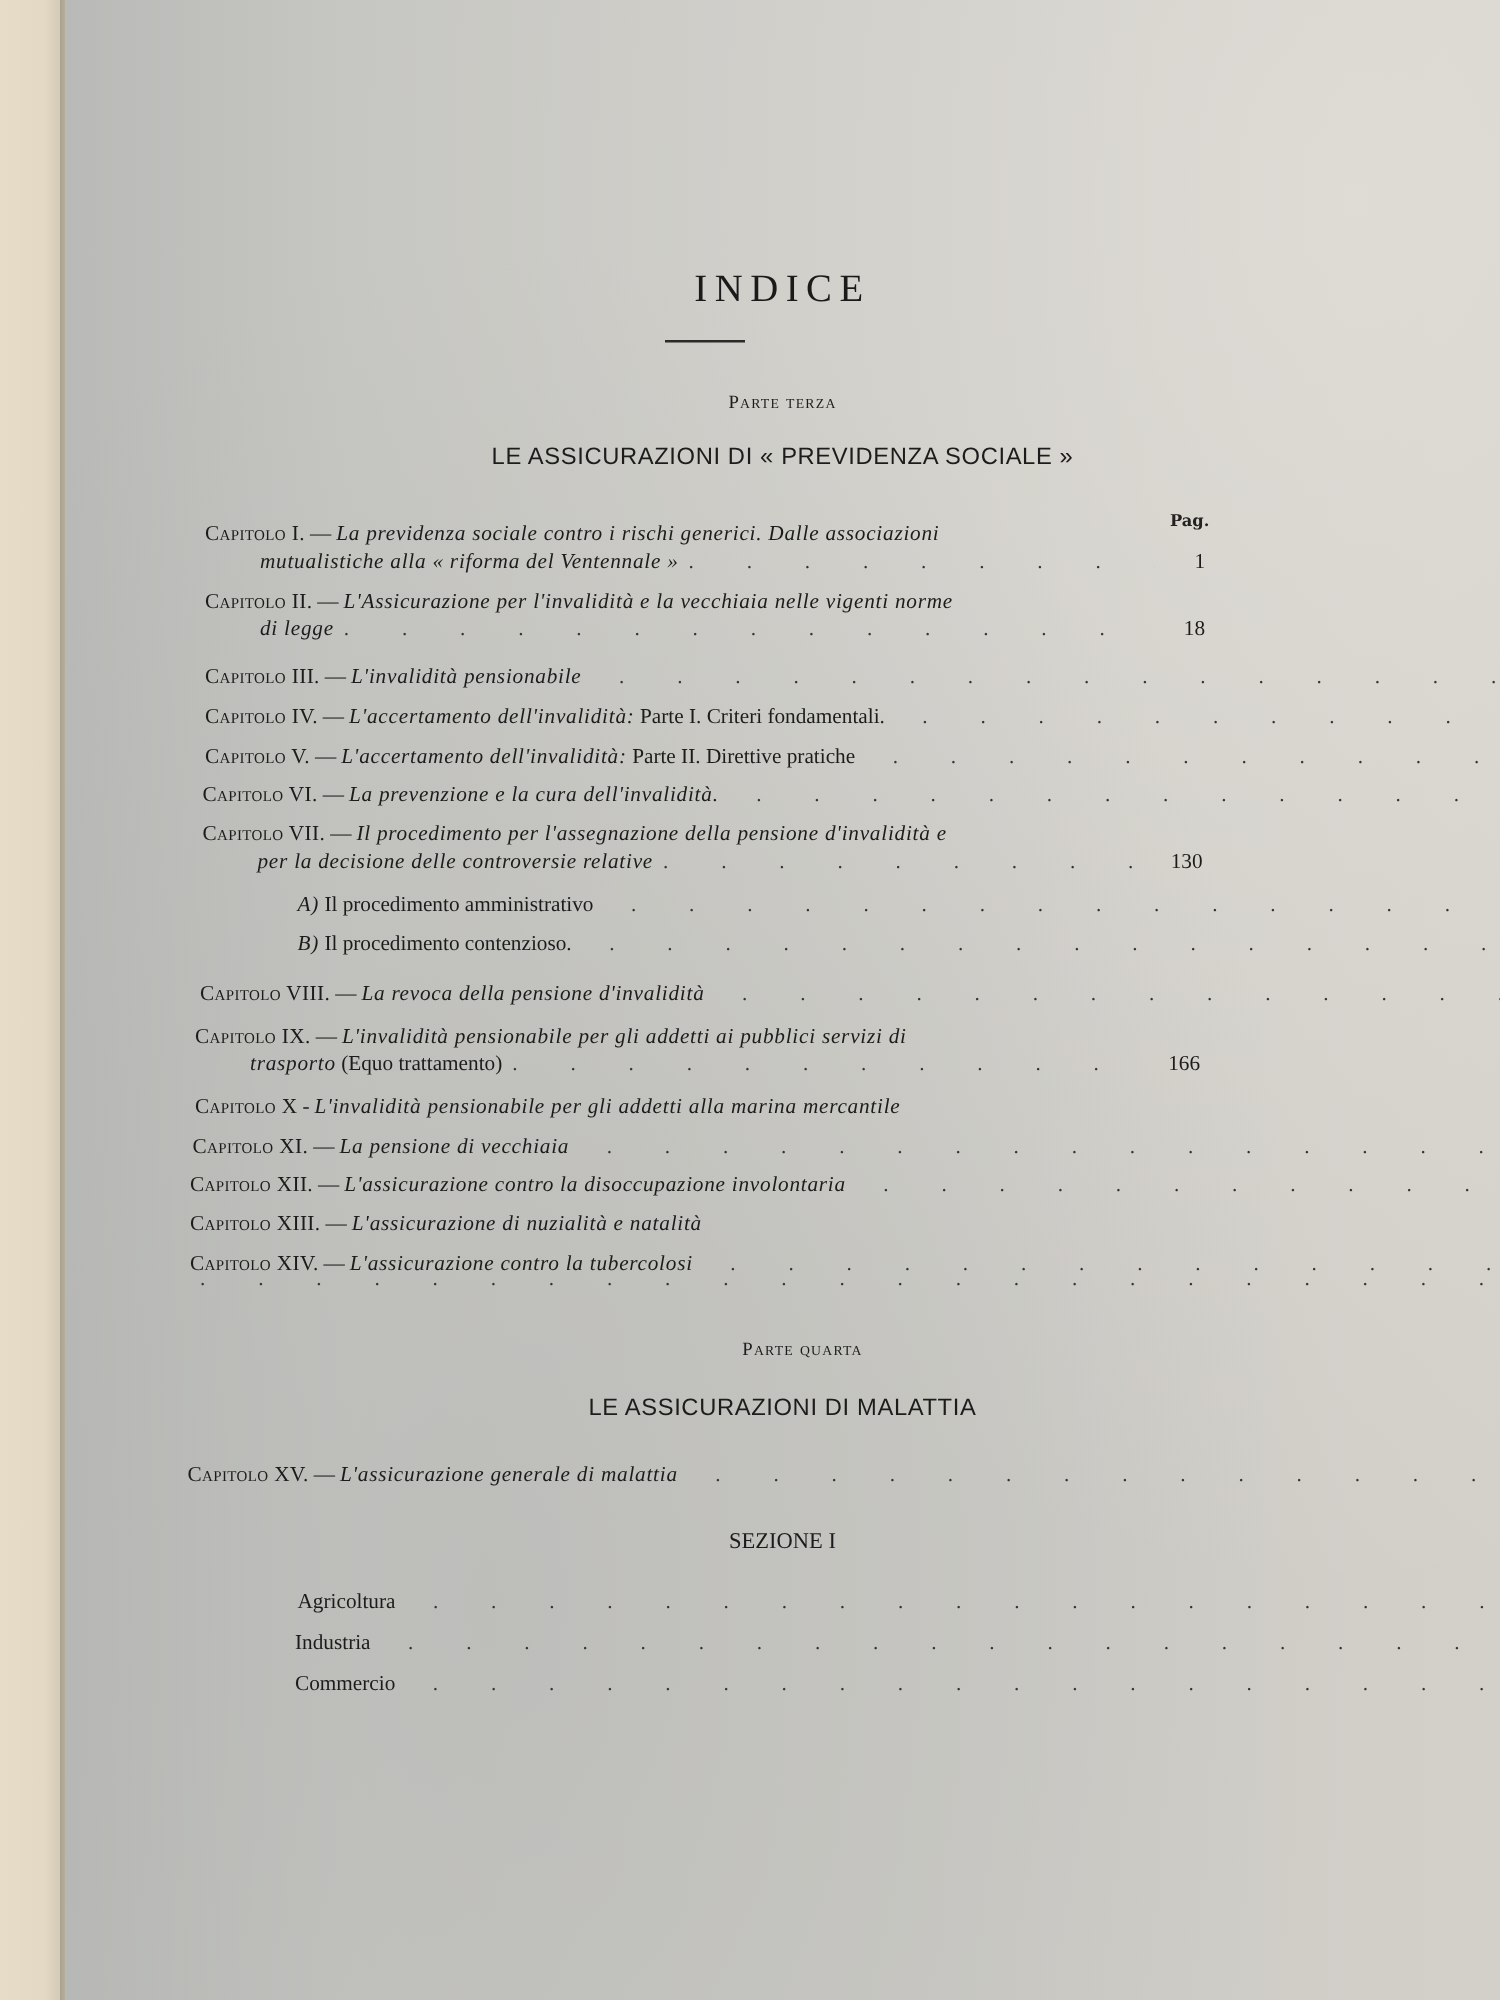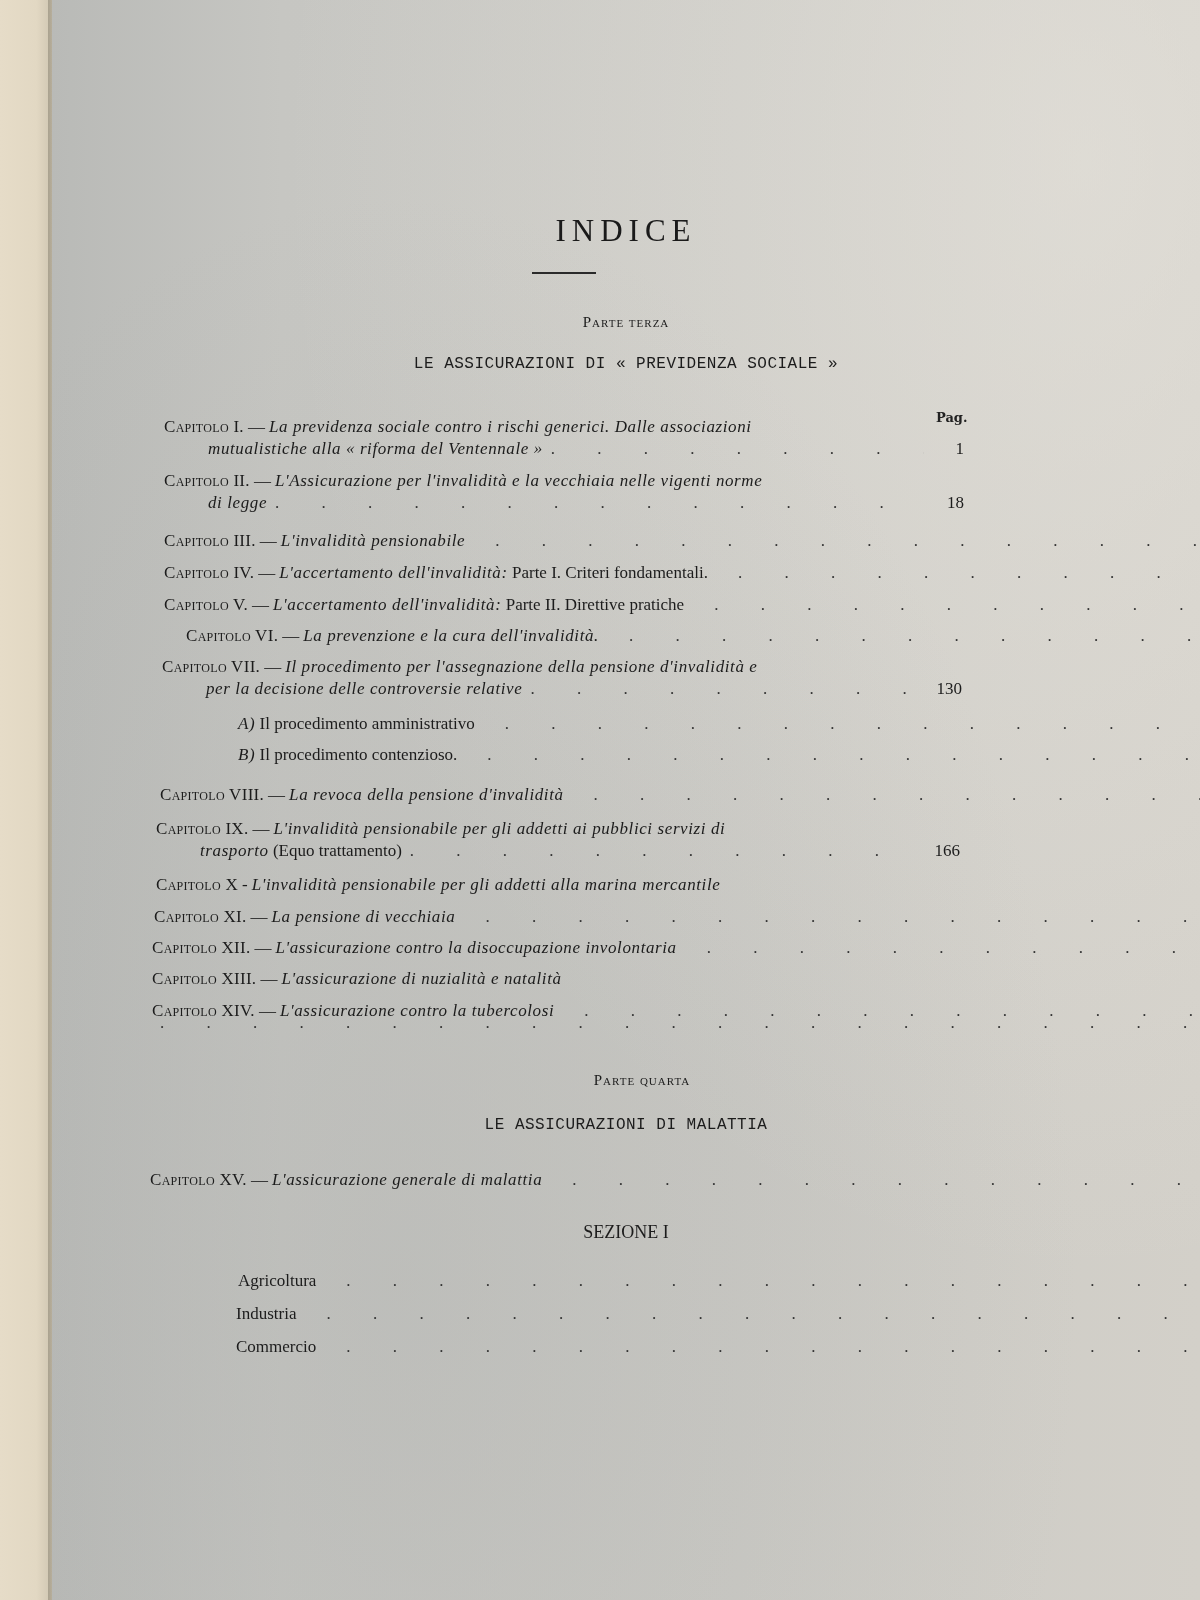--- a/index.html
+++ b/index.html
@@ -59,22 +59,22 @@
       font-family: "Liberation Serif", "DejaVu Serif", serif;
       font-size: 15px;
       letter-spacing: 1px;
       font-variant: small-caps;
       color: #1c1c1c;
     }
     .part-title {
       position: absolute;
       left: 0; width: 1148px;
       text-align: center;
-      font-family: Liberation Mono, monospace;
-      font-size: 16px;
+      font-family: Liberation Sans, sans-serif;
+      font-size: 19px;
       letter-spacing: 0.5px;
       color: #1c1c1c;
     }
     .pag-label {
       position: absolute;
       left: 884px; top: 410px;
       font-family: "DejaVu Serif", serif;
       font-size: 13px;
       font-weight: bold;
       color: #222;
@@ -182,21 +182,21 @@
       </span>
   </div>
 
   <div class="entry single" style="left:112px; top:594px; width:800px;">
     <span class="txt"><span class="cap">Capitolo V.</span><span class="dash">—</span><span class="ital">L'accertamento dell'invalidità:</span> <span>Parte II. Direttive pratiche</span></span>
     <span class="line2" style="flex:1;">
         <span class="lead"></span>
       </span>
   </div>
 
-  <div class="entry single" style="left:110px; top:625px; width:800px;margin-left:24px;">
+  <div class="entry single" style="left:110px; top:625px; width:800px;">
     <span class="txt"><span class="cap">Capitolo VI.</span><span class="dash">—</span><span class="ital">La prevenzione e la cura dell'invalidità.</span></span>
     <span class="line2" style="flex:1;">
         <span class="lead"></span>
       </span>
   </div>
 
   <div class="entry" style="left:110px; top:656px; width:800px;">
     <div><span class="cap">Capitolo VII.</span><span class="dash">—</span><span class="ital">Il procedimento per l'assegnazione della pensione d'invalidità e</span></div>
     <div class="line2 indent">
         <span class="ital">per la decisione delle controversie relative</span>

